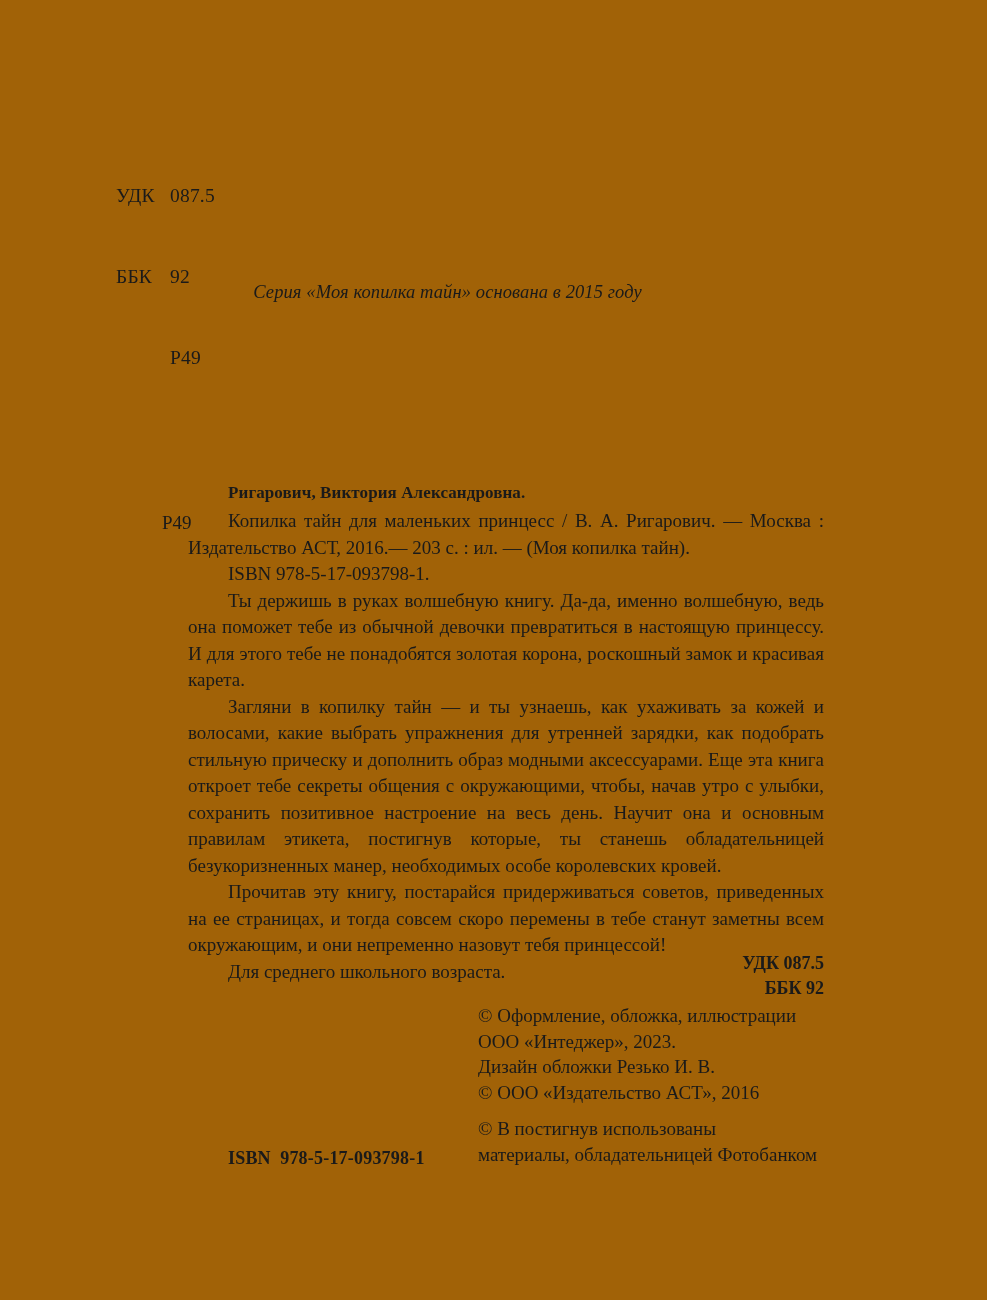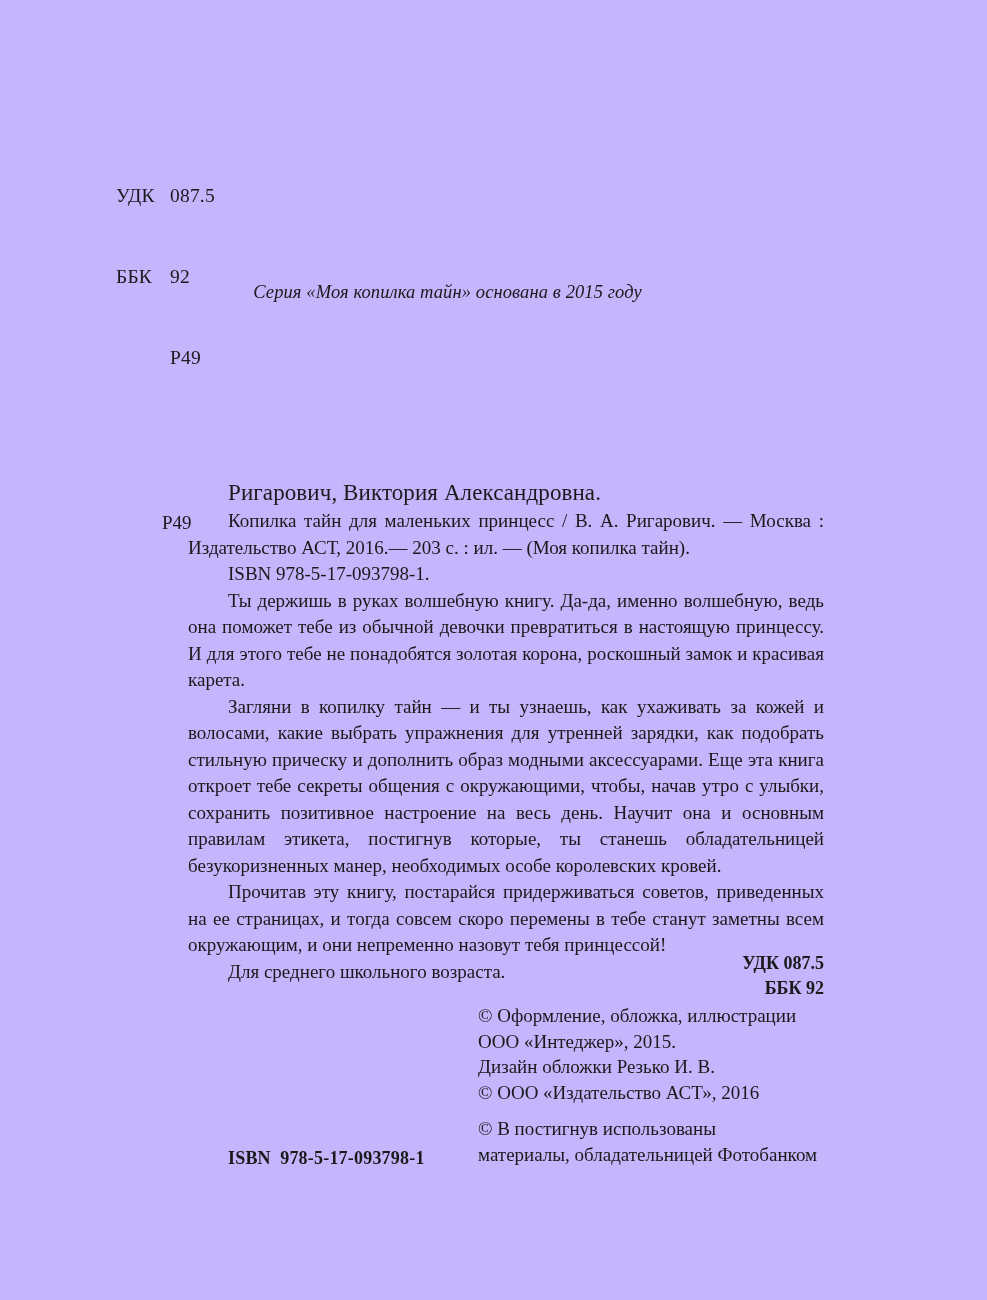--- a/index.html
+++ b/index.html
@@ -9,21 +9,21 @@
     background: #ffffff;
   }
   body {
     font-family: "Liberation Serif", "DejaVu Serif", serif;
     color: #1a1a1a;
   }
   #page {
     position: relative;
     width: 987px;
     height: 1300px;
-    background: #c4b5fd;
+    background: #a16207;
     overflow: hidden;
   }
 
   
   .class-block {
     position: absolute;
     left: 116px;
     top: 128px;
     font-size: 19.5px;
     line-height: 27px;
@@ -54,22 +54,22 @@
   }
 
   
   .biblio {
     position: absolute;
     left: 188px;
     top: 480px;
     width: 636px;
   }
   .author-line {
-    font-weight: normal;
-    font-size: 23px;
+    font-weight: bold;
+    font-size: 17px;
     line-height: 26px;
     margin: 0 0 2px 40px;
     letter-spacing: 0.1px;
   }
   .shelf-mark {
     position: absolute;
     left: -26px;
     top: 30px;
     font-size: 19px;
     line-height: 26px;
@@ -166,21 +166,21 @@
   </div>
 
   <div class="class-repeat">
     <div>УДК 087.5</div>
     <div>ББК 92</div>
   </div>
 
   <div class="copyright">
     <div class="grp">
       <span class="cline">© Оформление, обложка, иллюстрации</span>
-      <span class="cline">ООО «Интеджер», 2015.</span>
+      <span class="cline">ООО «Интеджер», 2023.</span>
       <span class="cline">Дизайн обложки Резько И. В.</span>
       <span class="cline">© ООО «Издательство АСТ»,  2016</span>
     </div>
     <div class="grp">
       <span class="cline">© В постигнув использованы</span>
       <span class="cline">материалы, обладательницей Фотобанком</span>
     </div>
   </div>
 
   <div class="isbn-bottom">ISBN  978-5-17-093798-1</div>

